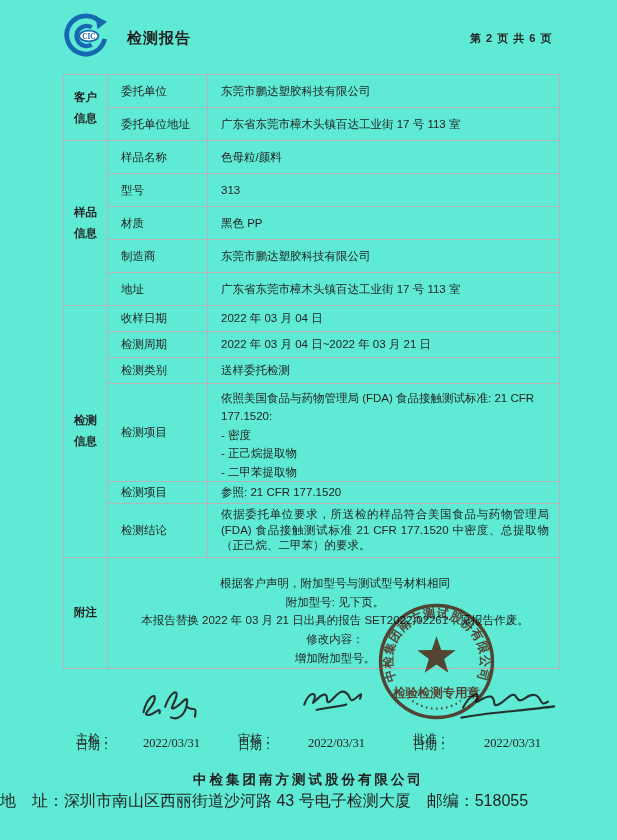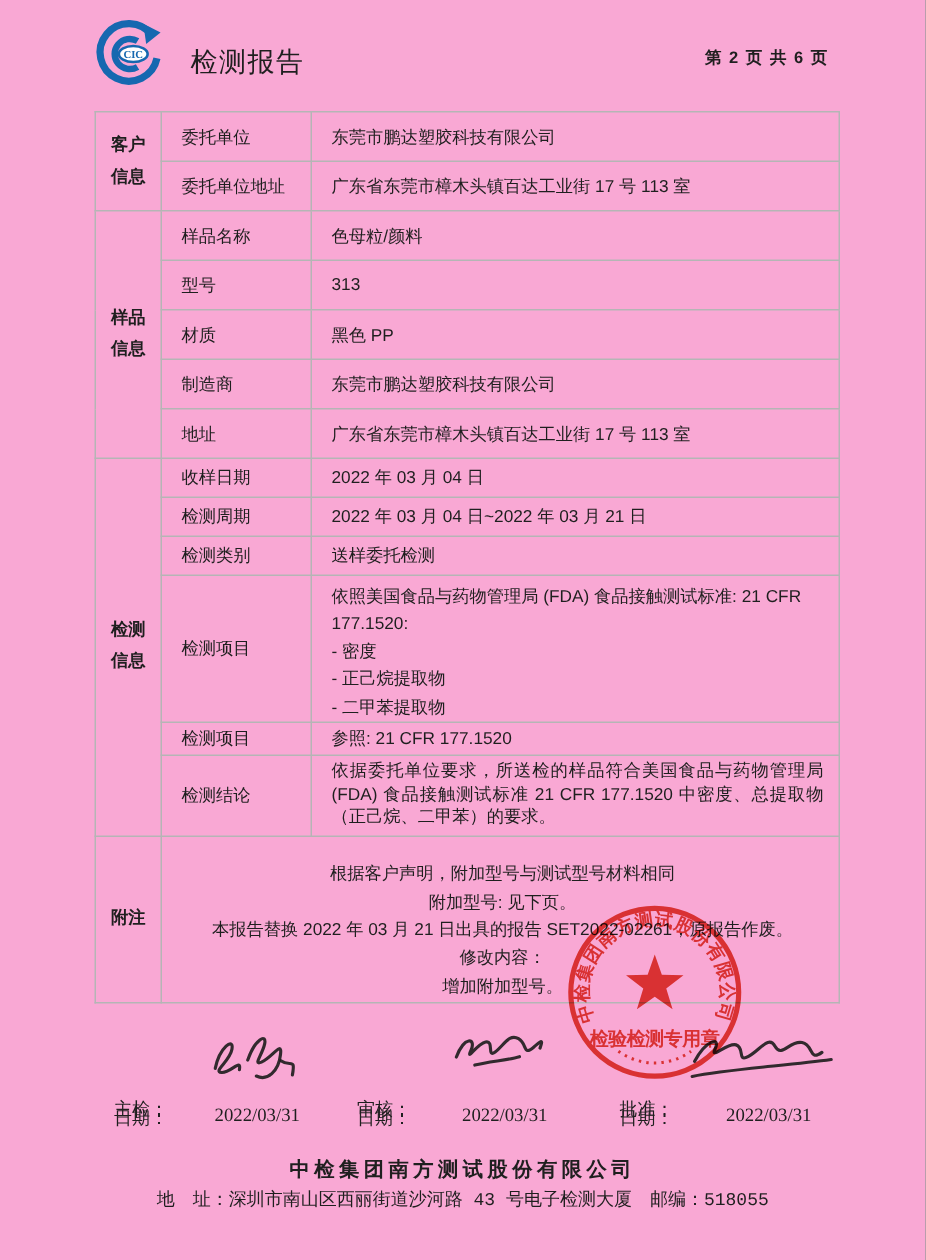--- a/index.html
+++ b/index.html
@@ -2,28 +2,28 @@
 <html><head>
 <meta charset="utf-8">
 <title>检测报告</title>
 <style>
   * { margin: 0; padding: 0; box-sizing: border-box; }
   html,body { background: #888; }
   .page {
     position: relative;
     width: 617px; height: 840px;
     margin: 0 auto;
-    background: #f9a8d4;
+    background: #5eead4;
     font-family: "Liberation Sans", sans-serif;
     color: #1f1f1f;
     overflow: hidden;
   }
   
   .logo { position: absolute; left: 62px; top: 13px; }
-  .hdr-title { position: absolute; left: 127px; top: 29px; font-size: 18px; font-weight: normal; letter-spacing: 1px; }
+  .hdr-title { position: absolute; left: 127px; top: 29px; font-size: 15px; font-weight: bold; letter-spacing: 1px; }
   .hdr-no { position: absolute; left: 236px; top: 31px; font-size: 13px; font-weight: bold; }
   .hdr-page { position: absolute; left: 470px; top: 31px; font-size: 11px; font-weight: bold; letter-spacing: 1px; white-space: nowrap; }
   
   table.report {
     position: absolute; left: 63px; top: 74px;
     width: 496px; border-collapse: collapse; table-layout: fixed;
     font-size: 11.5px;
   }
   table.report td { border: 1.5px solid #b5b5b5; vertical-align: middle; }
   td.group { text-align: center; font-weight: bold; white-space: pre-line; line-height: 21px; }
@@ -39,21 +39,21 @@
   .sig-label { position: absolute; font-size: 12px; white-space: nowrap; margin-top: 34px; }
   .date-label { position: absolute; font-size: 12px; white-space: nowrap; }
   .date-value { position: absolute; font-size: 12.5px; white-space: nowrap; font-family: "Liberation Serif", serif; }
   .sig-svg { position: absolute; }
   .sig-svg path { fill: none; stroke: #1c1c1c; stroke-width: 2.1; stroke-linecap: round; stroke-linejoin: round; opacity: .9; }
   
   .stamp { position: absolute; left: 376px; top: 601px; mix-blend-mode: multiply; opacity: .92; }
   
   .ftr-company { position: absolute; left: 0; top: 771px; width: 100%; text-align: center;
                  font-size: 13.5px; font-weight: bold; letter-spacing: 3px; }
-  .ftr-line1 { position: absolute; left: 0; top: 791px; width: 100%; text-align: center; font-size: 12px; font-family: Liberation Mono, monospace; }
+  .ftr-line1 { position: absolute; left: 0; top: 791px; width: 100%; font-size: 16px; }
   .ftr-line2 { position: absolute; left: 0; top: 806px; width: 100%; text-align: center; font-size: 11.5px; }
   .ftr-link { color: #0014cc; text-decoration: underline; font-family: "Liberation Mono", monospace; font-size: 11px; }
 </style>
 </head>
 <body>
 
 <div class="page">
 
   <svg class="logo" width="46" height="46" viewBox="0 0 48 48">
     <path d="M41 11 A 20 20 0 1 0 44.5 27" stroke="#1668b0" stroke-width="5" fill="none"></path>

